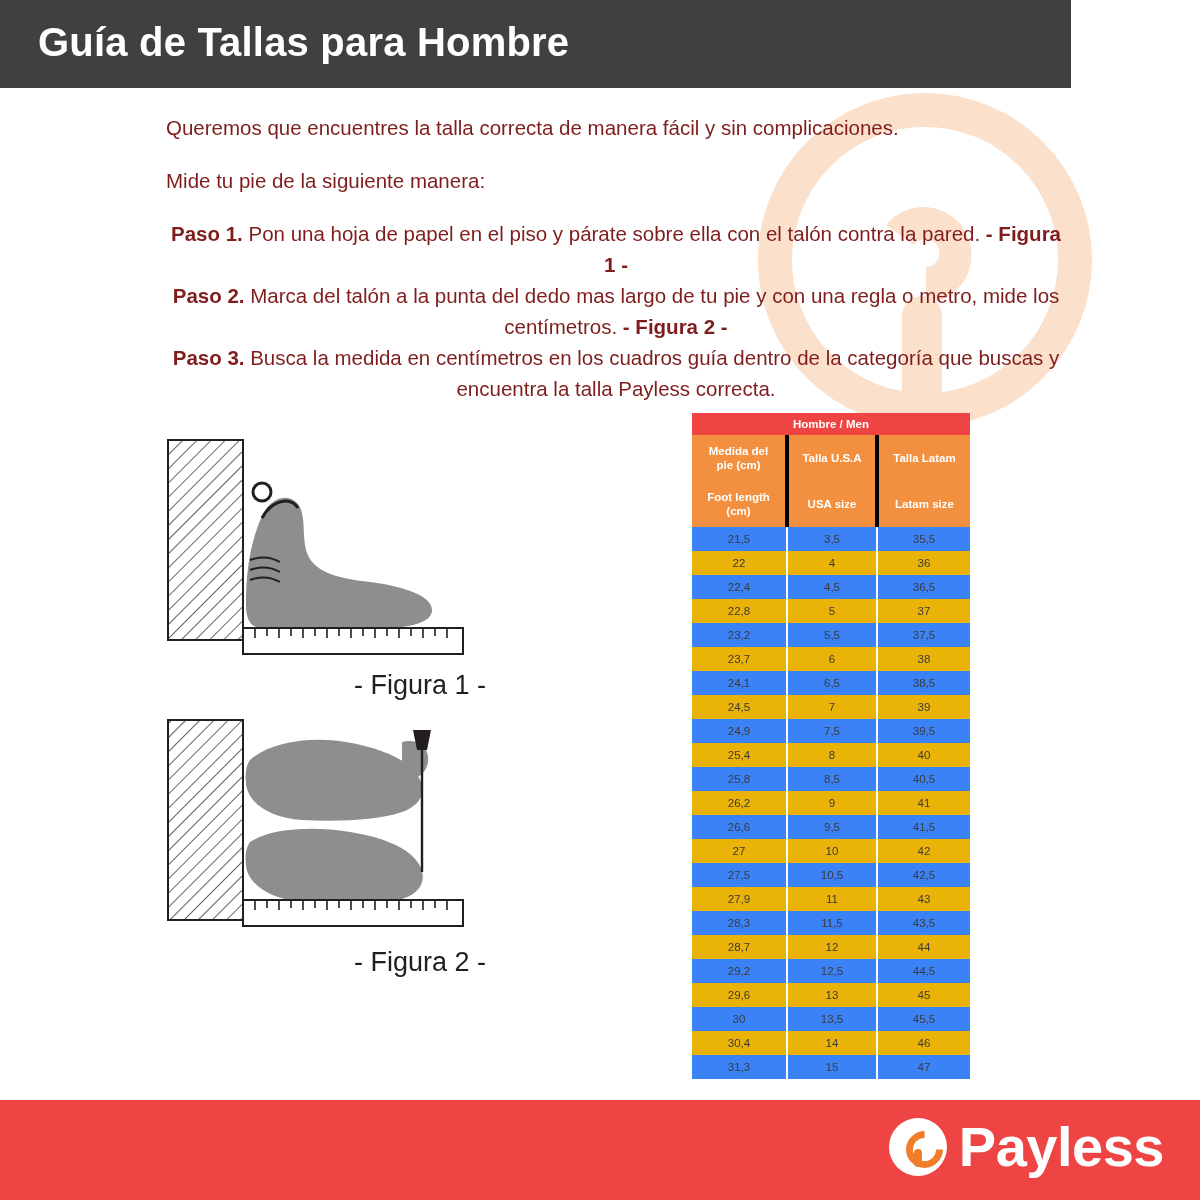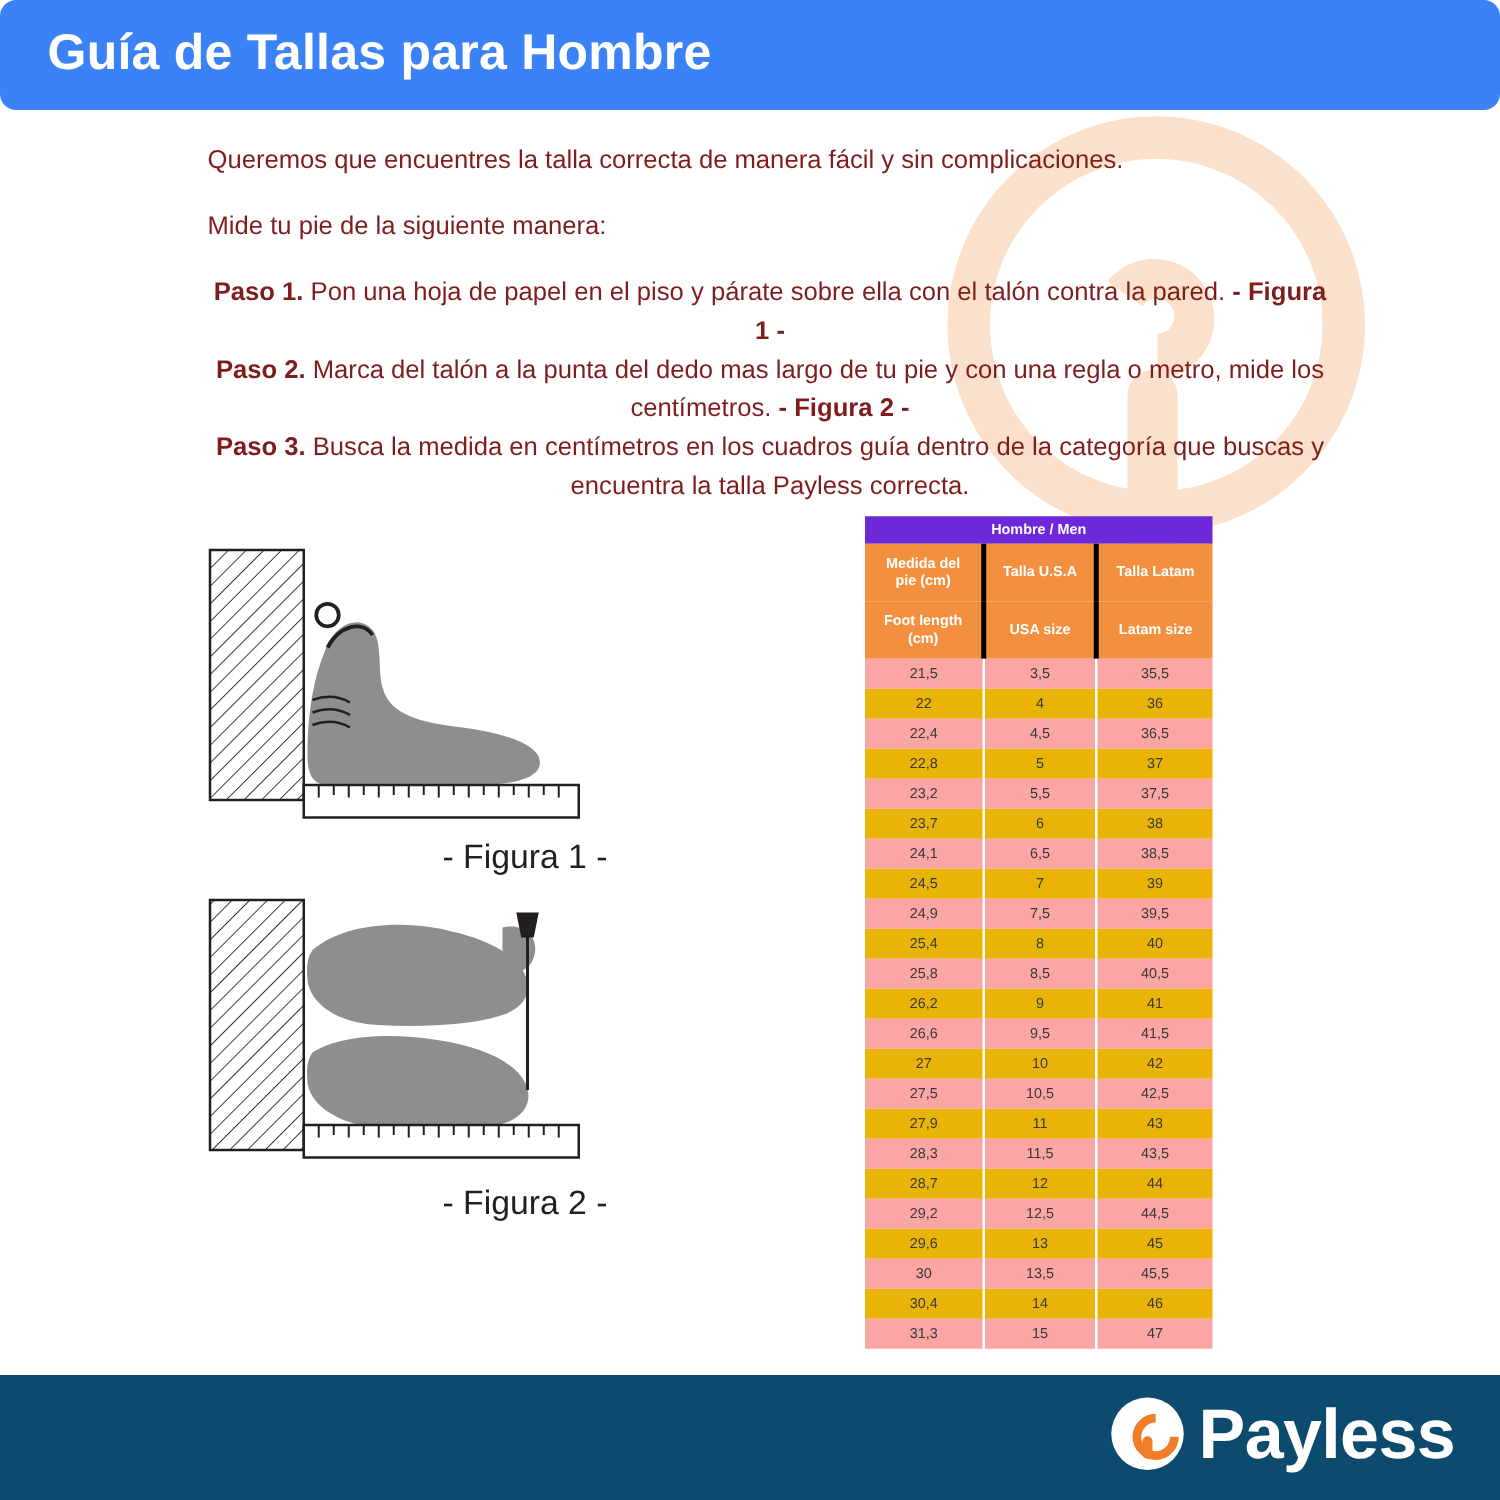--- a/index.html
+++ b/index.html
@@ -13,38 +13,37 @@
   .page {
     position: relative;
     width: 1200px; height: 1200px;
     background: #ffffff;
     overflow: hidden;
   }
   
   .header {
     position: absolute;
     left: 0; top: 0;
-    width: 1200px; height: 88px;
-    background: #3b82f6;
-    border-radius: 13px;
+    width: 1071px; height: 88px;
+    background: #404040;
   }
   .header-title {
     position: absolute;
     left: 38px; top: 20px;
     color: #ffffff;
     font-size: 40px;
     font-weight: bold;
     letter-spacing: 0.2px;
   }
   
   .footer {
     position: absolute;
     left: 0; bottom: 0;
     width: 1200px; height: 100px;
-    background: #0c4a6e;
+    background: #ef4444;
   }
   .footer-logo {
     position: absolute;
     right: 36px; top: 14px;
     display: flex;
     align-items: center;
     gap: 12px;
   }
   .footer-logo-mark {
     width: 58px; height: 58px;
@@ -119,41 +118,41 @@
     font-size: 11.5px;
     color: #3a3a3a;
   }
   .size-table td, .size-table th {
     text-align: center;
     padding: 0;
     height: 24px;
     font-weight: normal;
   }
   .size-table .title-row th {
-    background: #6d28d9;
+    background: #ef4444;
     color: #ffffff;
     font-size: 11.5px;
     font-weight: bold;
     height: 22px;
   }
   .size-table .head-row th {
     background: #f2903f;
     color: #ffffff;
     font-size: 11.5px;
     font-weight: bold;
     height: 46px;
     border-left: 4px solid #000000;
     line-height: 14px;
   }
   .size-table .head-row th:first-child { border-left: none; }
   .size-table tbody tr td {
     border-left: 2px solid #ffffff;
   }
   .size-table tbody tr td:first-child { border-left: none; }
-  .size-table tbody tr.odd td { background: #fca5a5; }
+  .size-table tbody tr.odd td { background: #3b82f6; }
   .size-table tbody tr.even td { background: #eab308; }
   .size-table col.c1 { width: 95px; }
   .size-table col.c2 { width: 90px; }
   .size-table col.c3 { width: 93px; }
 </style>
 </head>
 <body>
 
 <div class="page">
 

